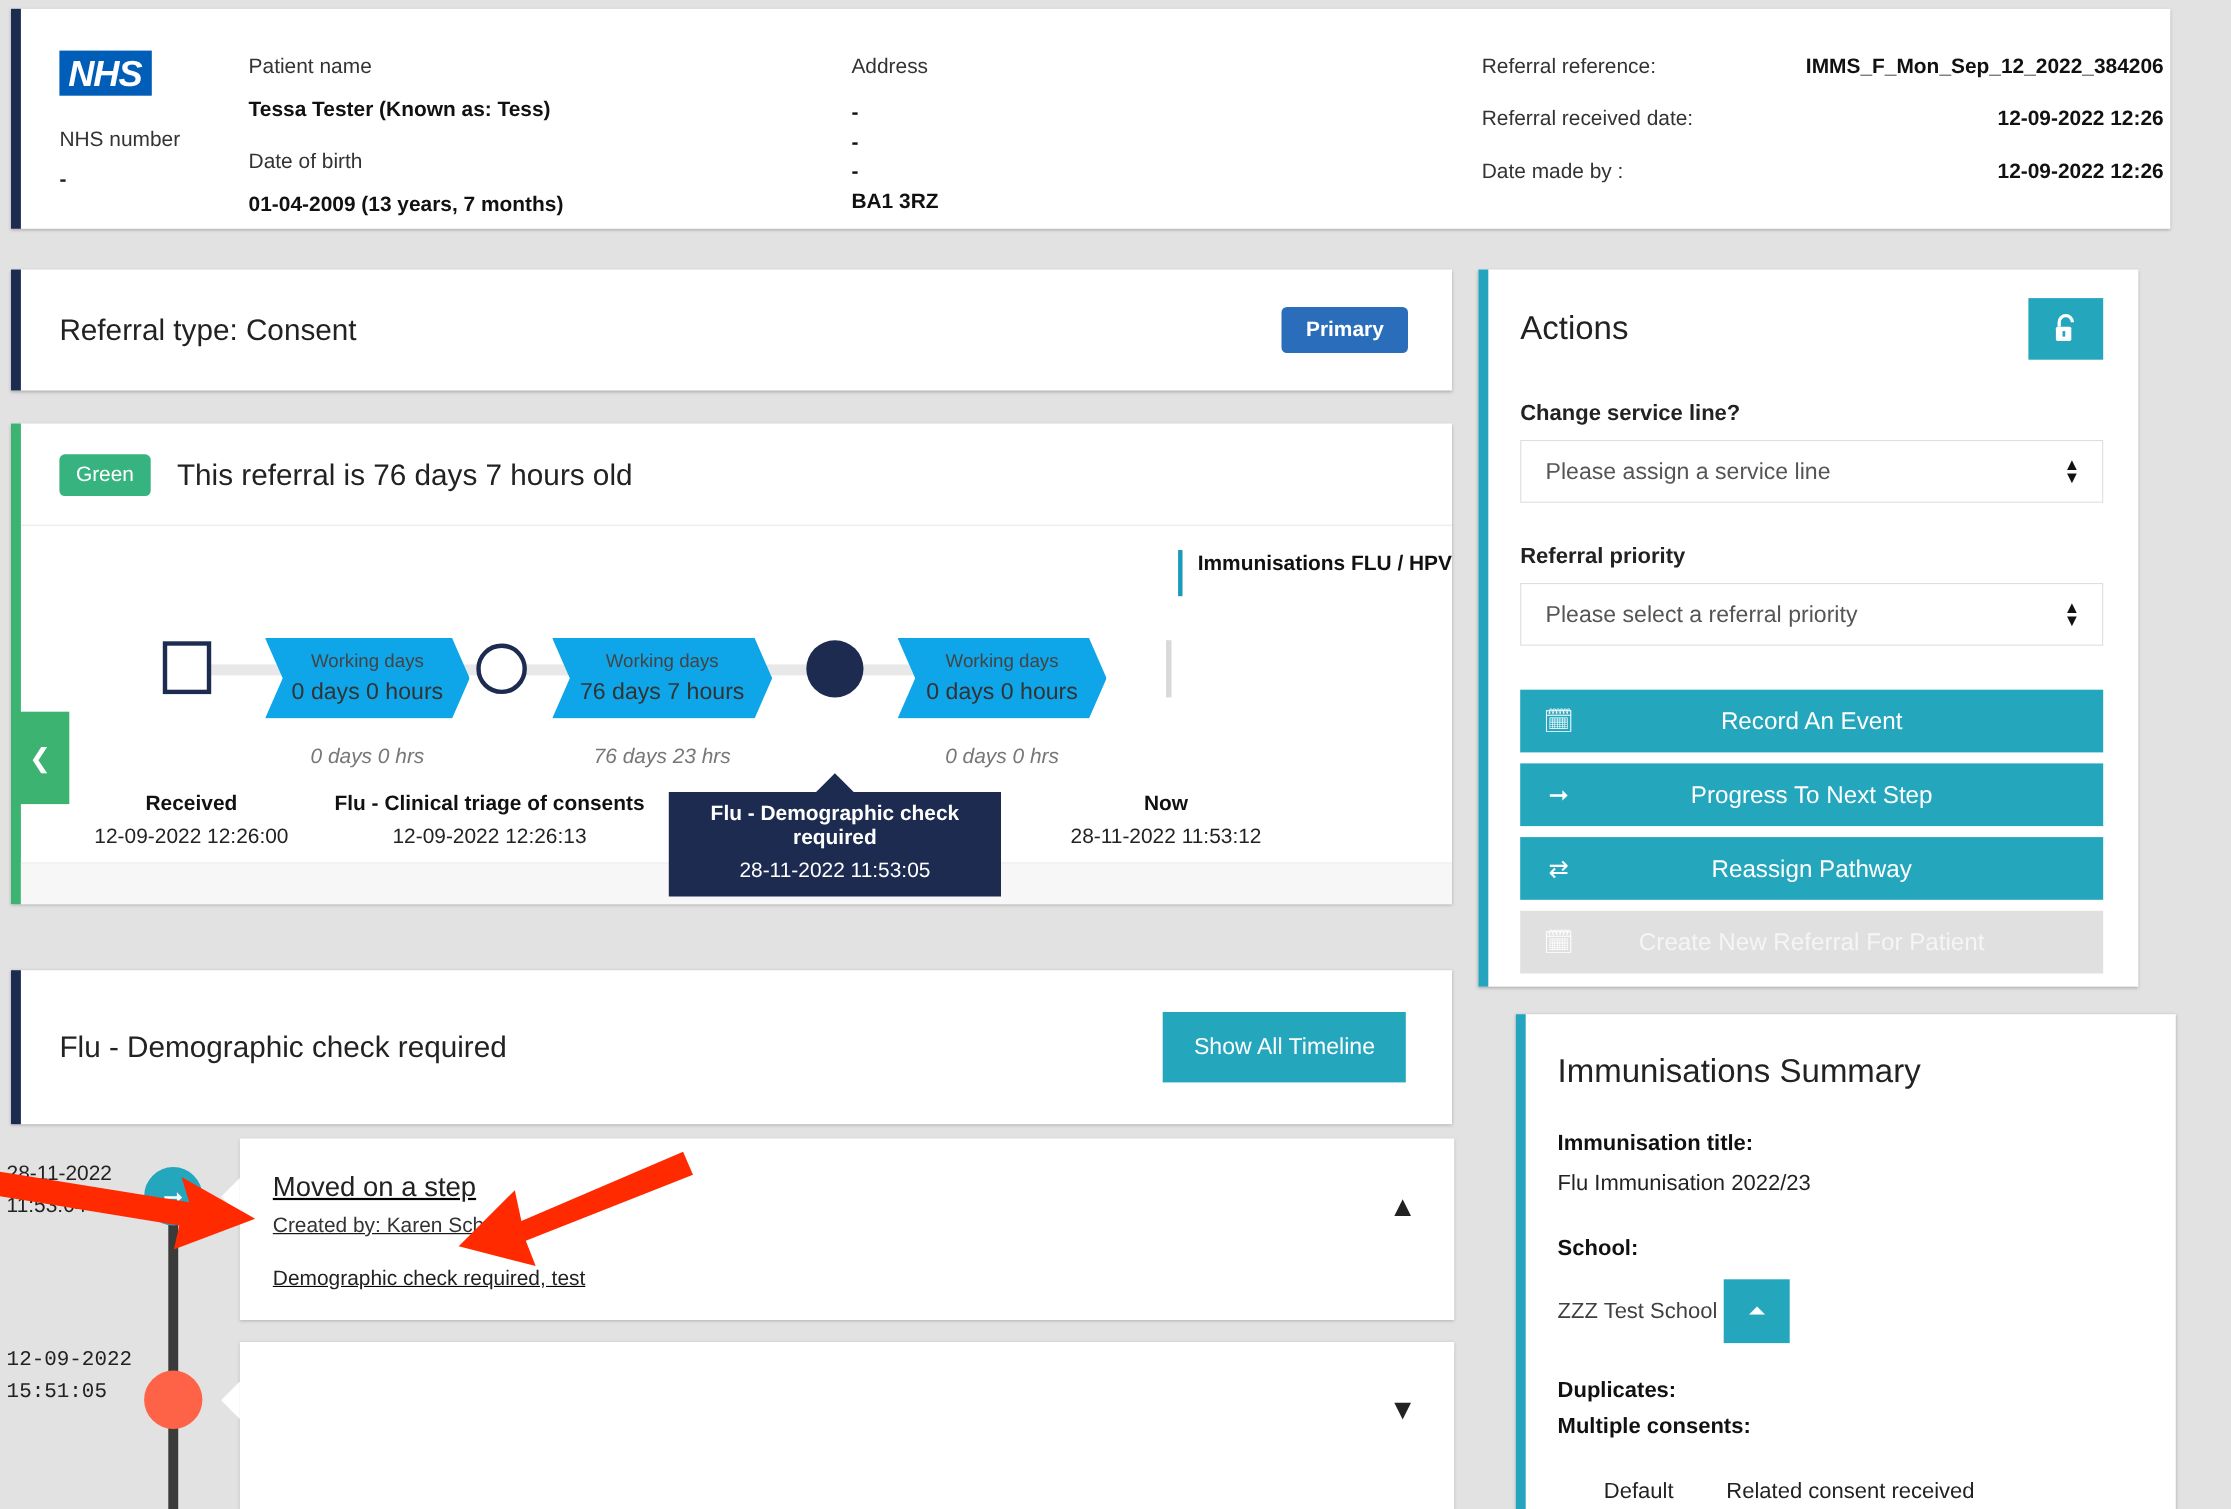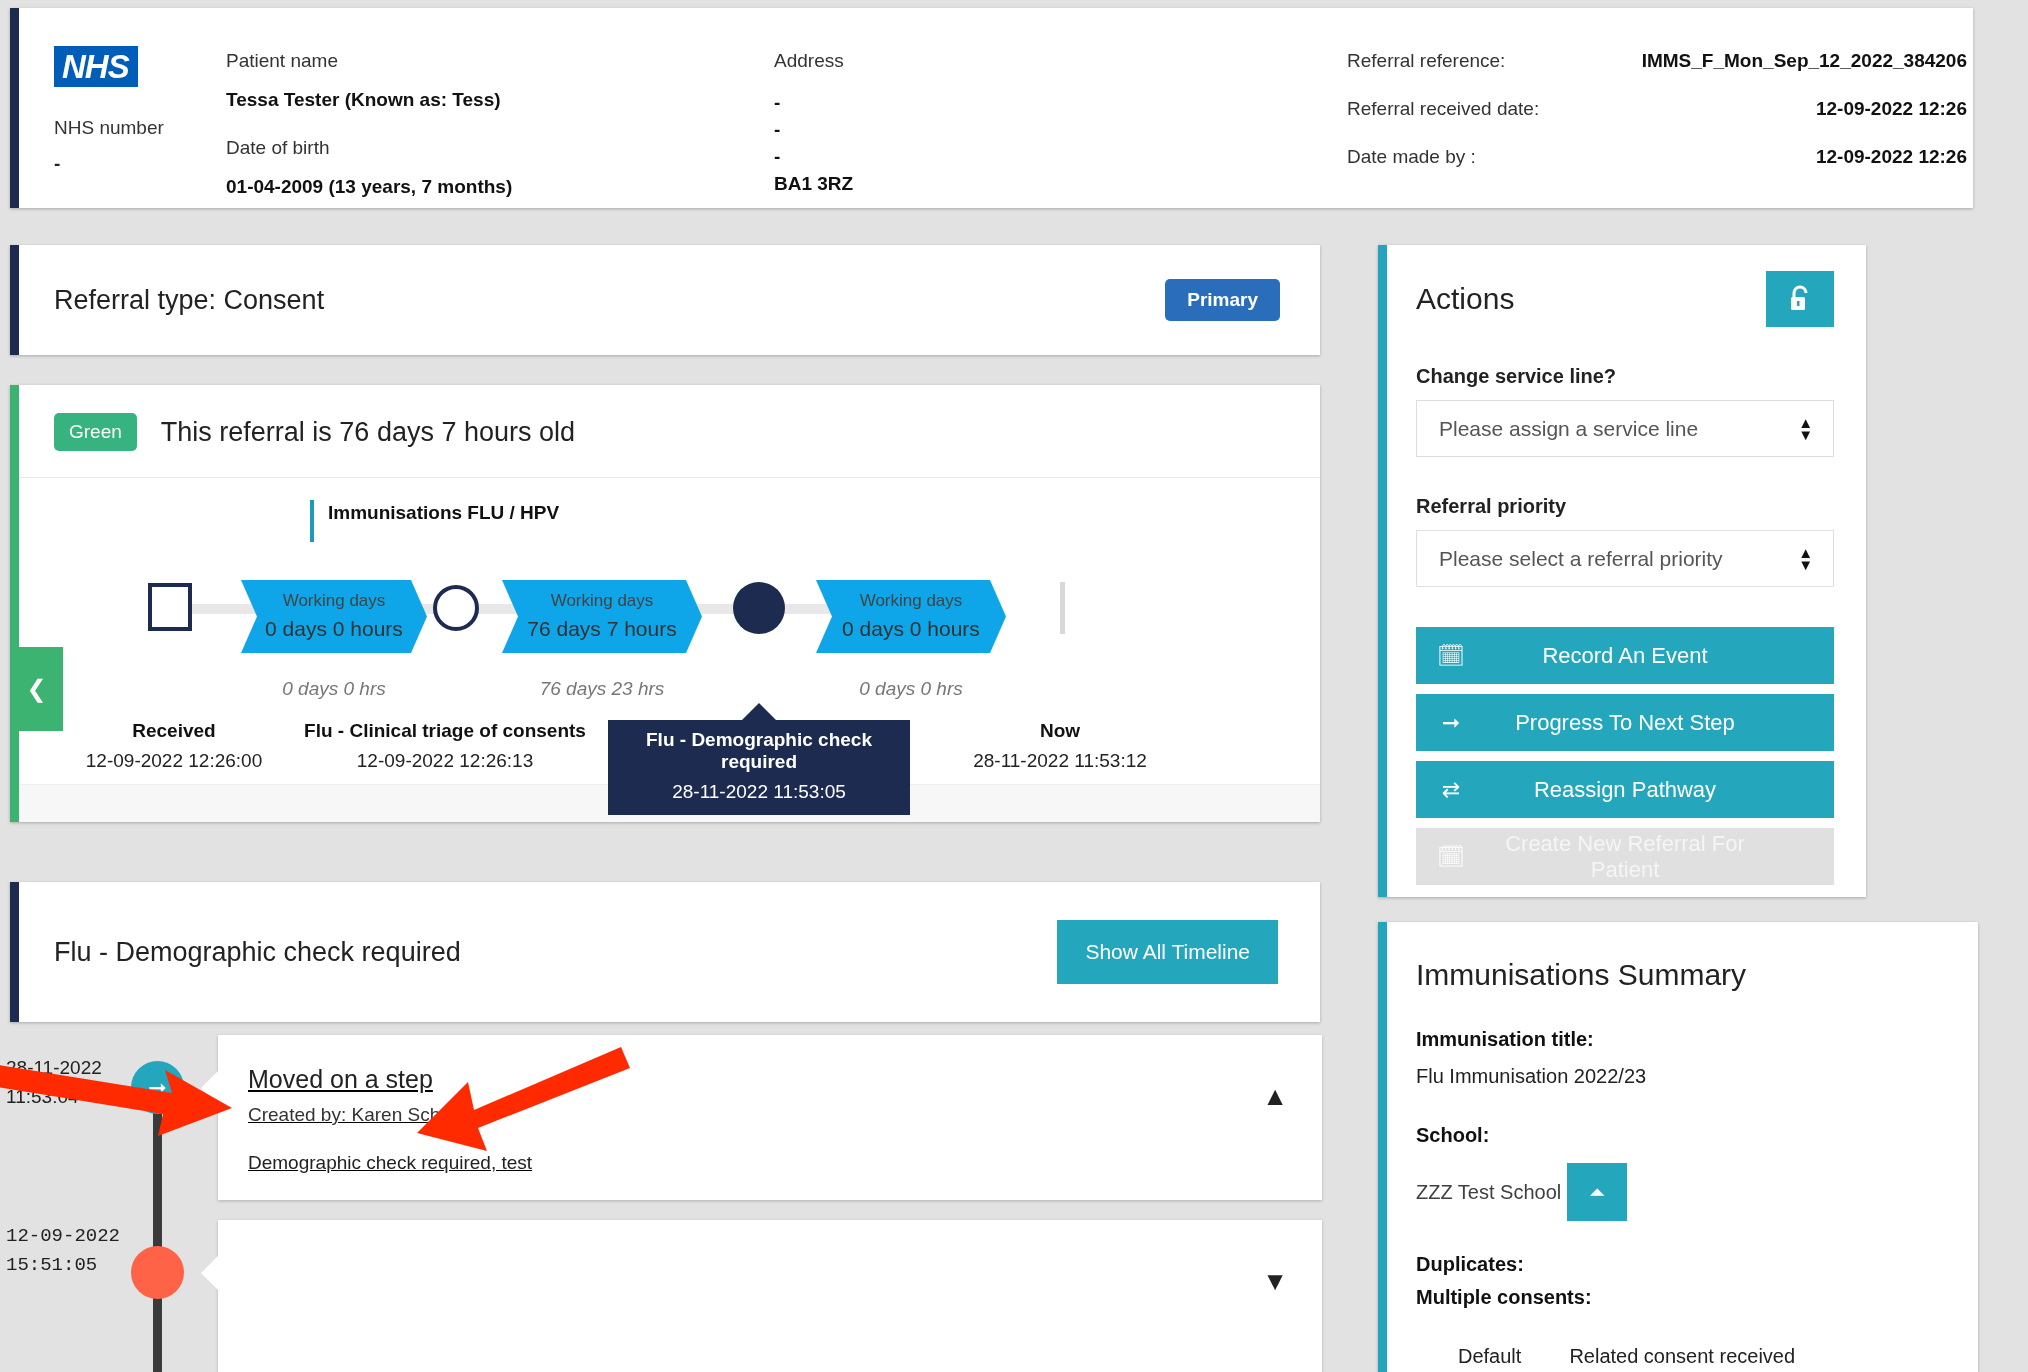--- a/index.html
+++ b/index.html
@@ -52,21 +52,21 @@
   .badge-primary {
     background:#2a6ebb; color:#fff; font-size:19px; font-weight:bold;
     padding:10px 22px; border-radius:5px;
   }
 
   
   #tl { left:10px; top:385px; width:1310px; height:437px; }
   .tl-head { display:flex; align-items:center; gap:24px; padding:28px 0 26px 44px; border-bottom:1px solid #e9e9e9; }
   .pill-green { background:#36b37e; color:#fff; font-size:19px; padding:8px 15px; border-radius:5px; font-weight:normal;}
   .tl-head .txt { font-size:27px; color:#222; }
-  .tl-svc { padding:22px 0 0 300px; }
+  .tl-svc { padding:22px 0 0 300px;text-align:right; }
   .tl-svc .bar { display:inline-block; width:4px; height:42px; background:#1b9bb8; vertical-align:middle; margin-right:14px; }
   .tl-svc .nm { font-size:19px; font-weight:bold; color:#111; vertical-align:middle; position:relative; top:-8px;}
   .green-tab {
     position:absolute; left:0px; top:262px; width:53px; height:84px;
     background:#3cb371; display:flex; align-items:center; justify-content:center;
     color:#fff; font-size:24px;
   }
   .tl-graph { position:relative; height:130px; margin-top:6px; }
   .node { position:absolute; }
   .node-sq { width:44px; height:48px; border:4px solid #1c2b4f; background:#fff; }
@@ -129,21 +129,21 @@
   .ev-card .hd { padding:30px 0 0 30px; }
   .ev-card .hd .t { font-size:25px; color:#222; }
   .ev-card .hd .c { font-size:19px; color:#333; margin-top:10px; }
   .ev-card .body { font-size:19px; color:#222; padding:26px 0 30px 30px; }
   .ev-toggle {
     position:absolute; right:34px; top:48px; font-size:26px; color:#222;
     cursor:pointer; line-height:1;
   }
 
   
-  #actions { left:1378px; top:245px; width:488px; height:652px; }
+  #actions { left:1344px; top:245px; width:600px; height:652px; }
   #actions .inner { padding:26px 32px 0 38px; }
   .panel-head { display:flex; align-items:center; justify-content:space-between; }
   .panel-title { font-size:30px; color:#222; }
   .icon-btn { background:#24a6bd; color:#fff; width:68px; height:56px; display:flex; align-items:center; justify-content:center; border:none; cursor:pointer; }
   .fld-label { font-size:20px; font-weight:bold; color:#222; margin:38px 0 12px; }
   .select-box {
     border:1px solid #dedede; background:#fff; height:57px;
     display:flex; align-items:center; justify-content:space-between;
     padding:0 20px 0 22px; font-size:21px; color:#555; cursor:pointer;gap:43px;
   }

